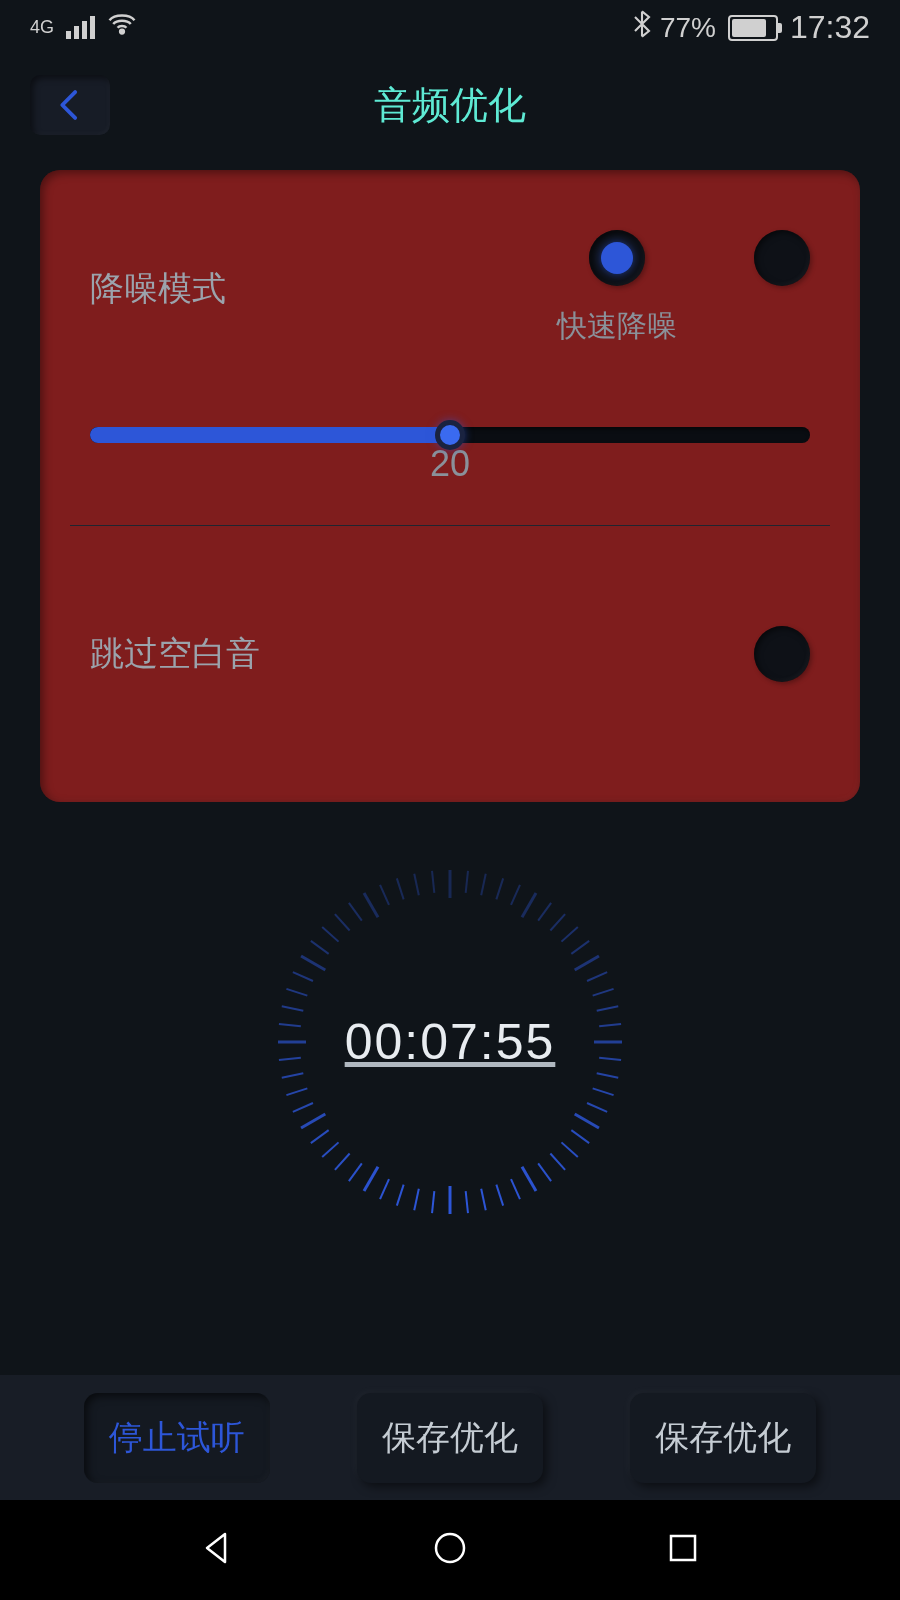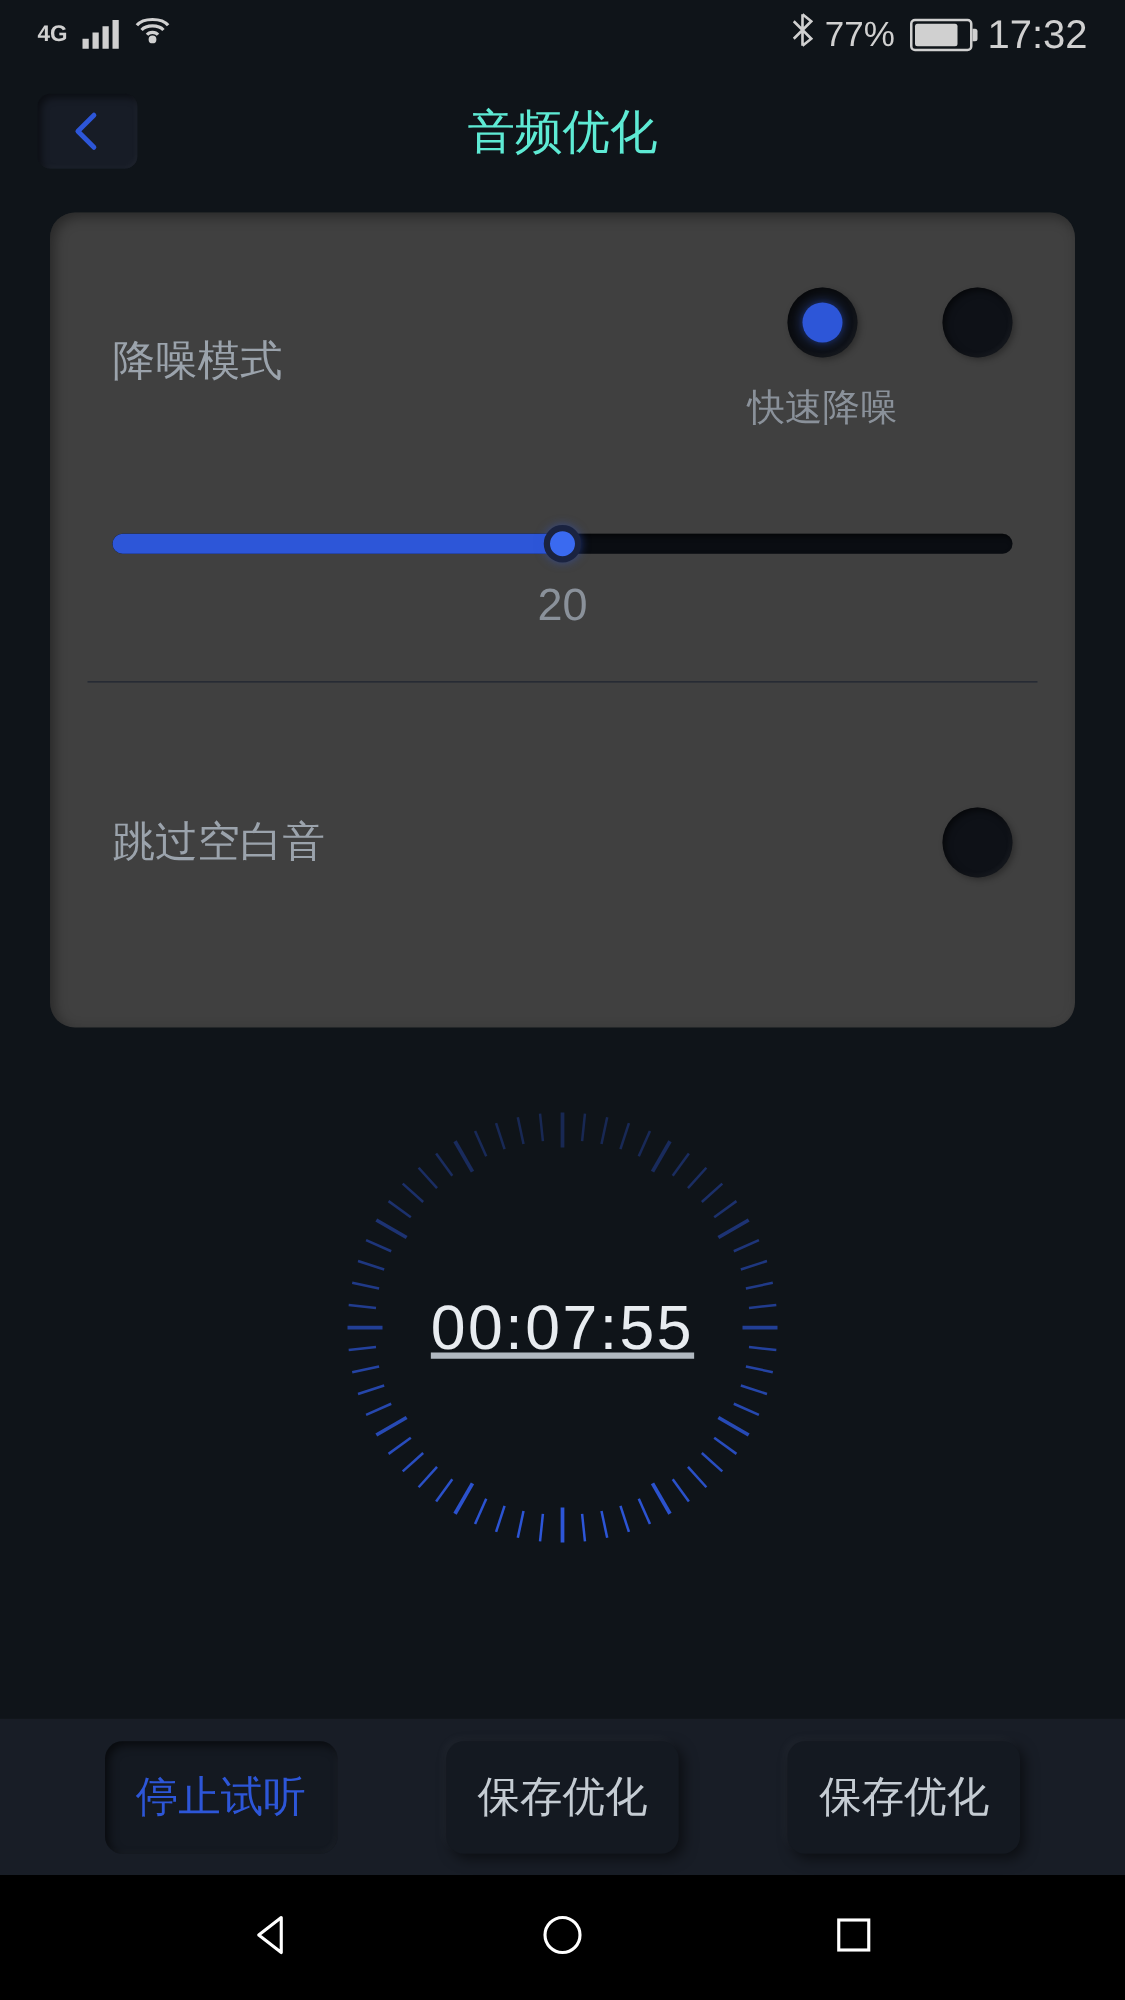--- a/index.html
+++ b/index.html
@@ -32,21 +32,21 @@
       align-items: center;
       gap: 12px;
     }
     .status-right {
       display: flex;
       align-items: center;
       gap: 8px;
     }
     .network-label {
       font-size: 18px;
-      font-weight: bold;
+      font-weight: normal;
     }
     .signal-bars {
       display: flex;
       align-items: flex-end;
       gap: 3px;
     }
     .signal-bars span {
       width: 5px;
       background: #d0d0d0;
     }
@@ -108,36 +108,36 @@
       transform: translateX(-50%);
       font-size: 38px;
       color: #5eead4;
       font-weight: 500;
     }
     
     
     .settings-panel {
       margin: 15px 40px;
       border-radius: 20px;
-      background: #404040;
+      background: #7f1d1d;
       box-shadow: inset 3px 3px 10px rgba(0,0,0,0.4), inset -3px -3px 10px rgba(255,255,255,0.02);
       padding: 60px 50px 40px;
     }
     .row {
       display: flex;
       align-items: center;
       justify-content: space-between;
     }
     .row-label {
       font-size: 34px;
       color: #9ba3ac;
     }
     .radio-group {
       display: flex;
-      gap: 36px;
+      gap: 77px;
     }
     .radio-option {
       display: flex;
       flex-direction: column;
       align-items: center;
       gap: 20px;
     }
     .radio-circle {
       width: 56px;
       height: 56px;
@@ -190,21 +190,20 @@
       height: 30px;
       border-radius: 50%;
       background: #3a6af0;
       border: 5px solid #1a2340;
       box-shadow: 0 0 8px rgba(45,86,216,0.5);
     }
     .slider-value {
       text-align: center;
       font-size: 36px;
       color: #8a919a;
-      margin-top: 20px;
     }
     
     .divider {
       height: 1px;
       background: #1f2530;
       margin: 40px -20px;
     }
     
     .skip-row {
       padding: 60px 0 80px;

